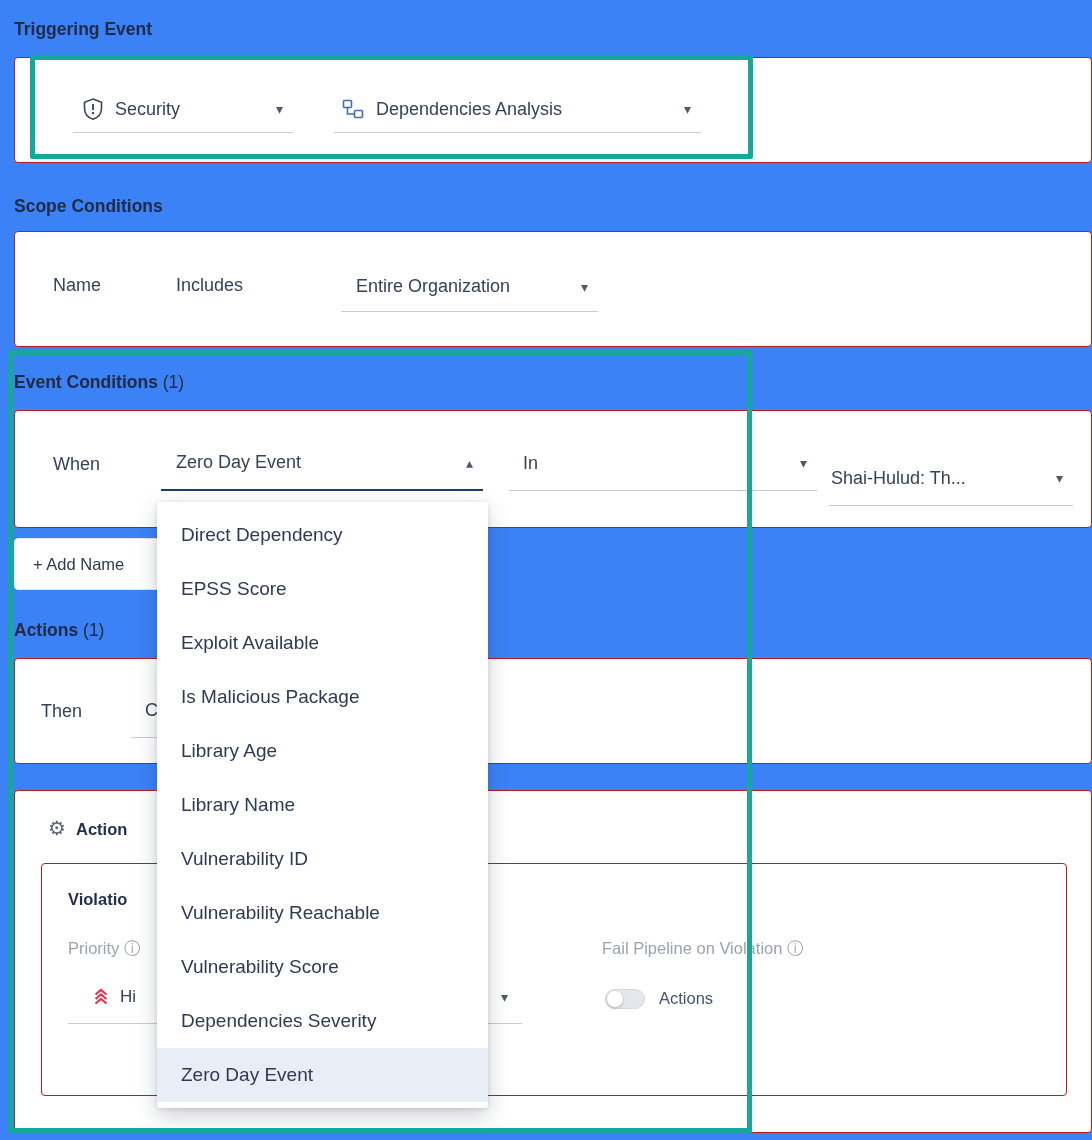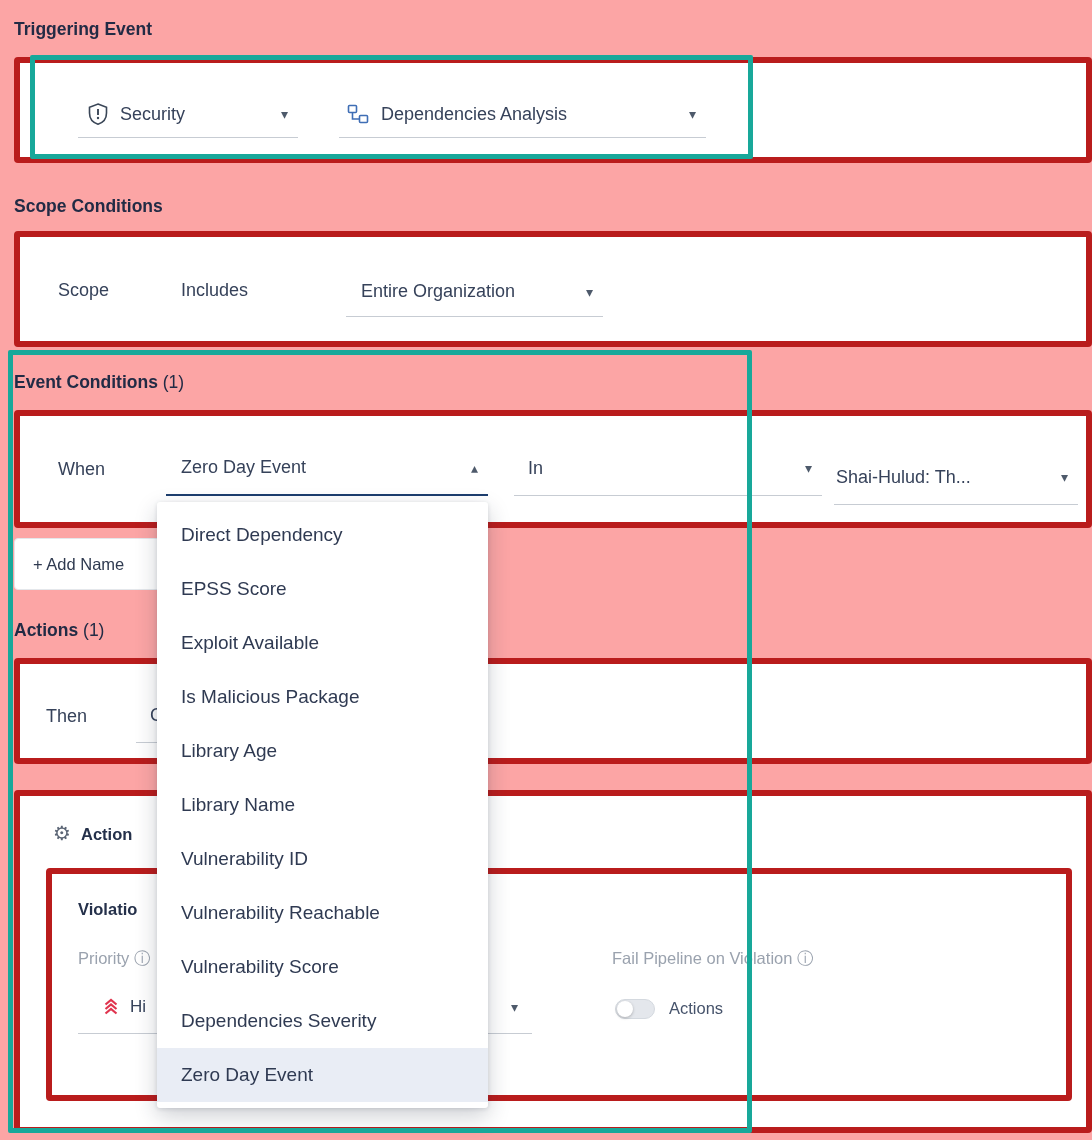--- a/index.html
+++ b/index.html
@@ -1,31 +1,31 @@
 <!DOCTYPE html>
 <html><head>
 <meta charset="utf-8">
 <style>
   * { box-sizing: border-box; margin: 0; padding: 0; }
   html,body { background:#eef0f3; }
   .screen {
     position: relative;
     width: 1092px; height: 1140px;
-    background: #fca5a5;
+    background: #3b82f6;
     overflow: hidden;
     font-family: "Liberation Sans", "DejaVu Sans", sans-serif;
     color: #36425a;
   }
   .h1 { position:absolute; font-size:17.5px; color:#222b45; white-space:nowrap; }
   .h1 .bold { font-weight:700; }
   .h1 .count { font-weight:400; }
   .card {
     position:absolute;
     background:#fff;
-    border:6px solid #b91c1c;
+    border:1px solid #b91c1c;
     border-radius:4px;
   }
   .sel {
     position:absolute;
     height:47px;
     border-bottom:1px solid #c7ccd3;
     display:flex; align-items:center;
     cursor:pointer;
   }
   .sel-label { font-size:18px; color:#36425a; white-space:nowrap; }
@@ -99,21 +99,21 @@
       <span class="sel-label">Dependencies Analysis</span>
       <span class="chev">▾</span>
     </div>
   </div>
 
   <div class="h1" style="left:14px;top:196px">
     <span class="bold">Scope Conditions</span>
   </div>
 
   <div class="card" style="left:14px;top:231px;width:1078px;height:116px">
-    <span class="label" style="left:38px;top:43px">Scope</span>
+    <span class="label" style="left:38px;top:43px">Name</span>
     <span class="label" style="left:161px;top:43px">Includes</span>
     <div class="sel" style="left:326px;top:30px;width:257px;height:50px">
       <span class="sel-label" style="padding-left:15px">Entire Organization</span>
       <span class="chev">▾</span>
     </div>
   </div>
 
   <div class="h1" style="left:14px;top:372px">
     <span class="bold">Event Conditions</span>&nbsp;<span class="count">(1)</span>
   </div>
@@ -121,21 +121,21 @@
   <div class="card" style="left:14px;top:410px;width:1078px;height:118px">
     <span class="label" style="left:38px;top:43px">When</span>
     <div class="sel" style="left:146px;top:25px;width:322px;height:55px;border-bottom:2px solid #1D3E6E">
       <span class="sel-label" style="padding-left:15px">Zero Day Event</span>
       <span class="chev">▴</span>
     </div>
     <div class="sel" style="left:494px;top:25px;width:308px;height:55px">
       <span class="sel-label" style="padding-left:14px">In</span>
       <span class="chev">▾</span>
     </div>
-    <div class="sel" style="left:814px;top:34px;width:244px;height:55px">
+    <div class="sel" style="left:814px;top:40px;width:244px;height:55px">
       <span class="sel-label" style="padding-left:2px">Shai-Hulud: Th...</span>
       <span class="chev">▾</span>
     </div>
   </div>
 
   <div class="addbtn">
     <span>+ Add Name</span>
   </div>
 
   <div class="h1" style="left:14px;top:620px">

